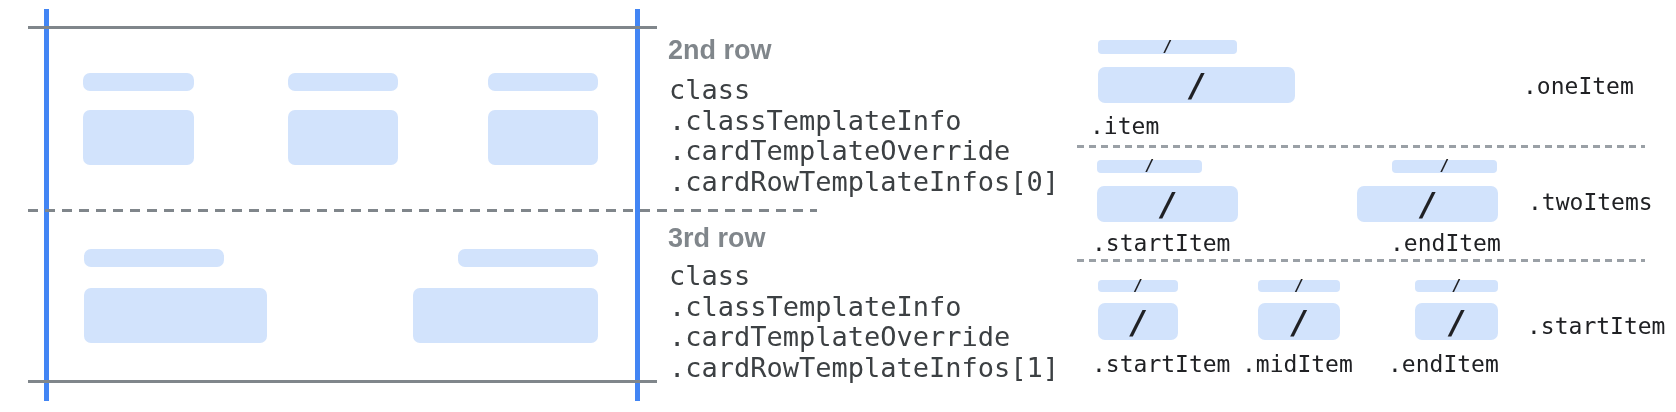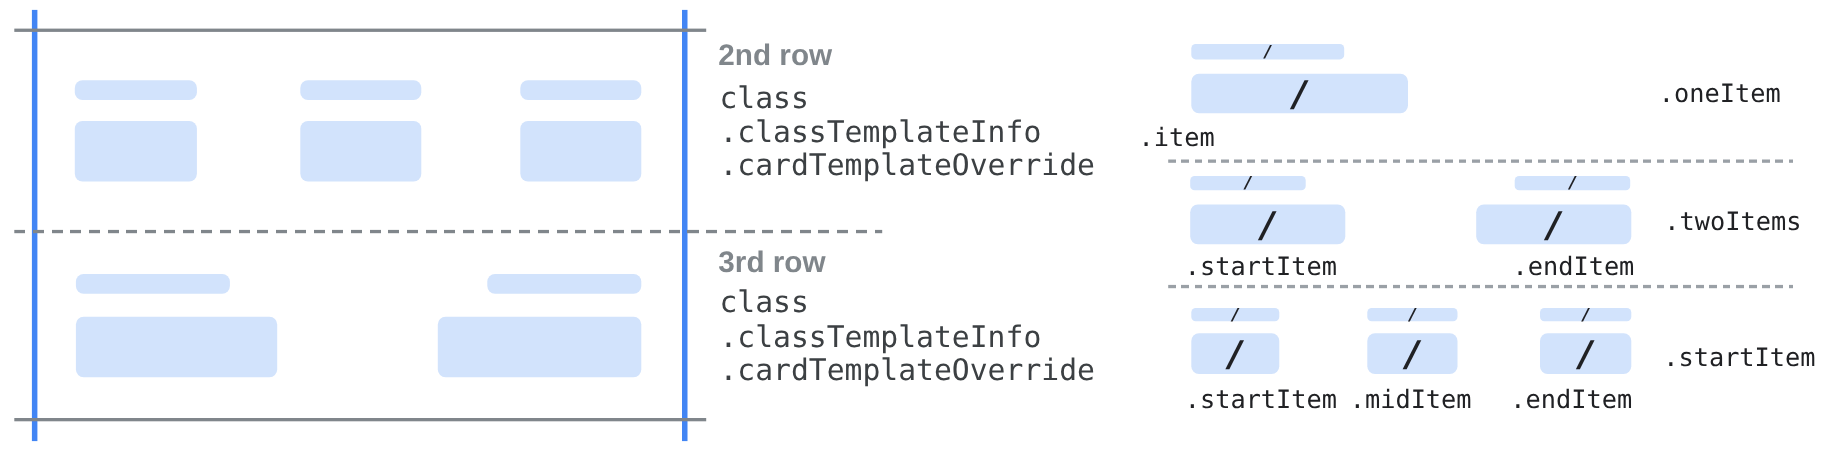--- a/index.html
+++ b/index.html
@@ -9,21 +9,21 @@
     --dot-gray:#9aa0a6;
     --heading-gray:#80868b;
     --code-text:#3c4043;
     --label-text:#202124;
   }
   html,body{margin:0;padding:0;background:#fff;}
   .stage{
     position:relative;width:1676px;height:412px;background:#fff;overflow:hidden;
     font-family:"Liberation Sans","DejaVu Sans",sans-serif;
   }
-  .abs{position:absolute;}
+  .abs{position:absolute;margin-left:15px;}
   
   .vline{width:5px;background:var(--guide-blue);}
   .hline{height:3px;background:var(--line-gray);}
   .dashline{
     height:3px;
     background:repeating-linear-gradient(to right,var(--line-gray) 0 10px,transparent 10px 17px);
   }
   .dotline{
     height:3px;
     background:repeating-linear-gradient(to right,var(--dot-gray) 0 7px,transparent 7px 12px);
@@ -71,40 +71,42 @@
     <div class="abs bar" style="left:69px;top:288px;width:183px;height:55px;"></div>
     <div class="abs bar" style="left:398px;top:288px;width:185px;height:55px;"></div>
   </div>
 
   <div>
     <div class="abs row-heading" style="left:653px;top:33px;">2nd row</div>
     <div class="abs code-block" style="left:654px;top:75px;">
       <div>class</div>
       <div>.classTemplateInfo</div>
       <div>.cardTemplateOverride</div>
+      <div>.cardRowTemplateInfos[0]</div>
     </div>
 
     <div class="abs row-heading" style="left:653px;top:221px;">3rd row</div>
     <div class="abs code-block" style="left:654px;top:261px;">
       <div>class</div>
       <div>.classTemplateInfo</div>
       <div>.cardTemplateOverride</div>
+      <div>.cardRowTemplateInfos[1]</div>
     </div>
   </div>
 
   <div>
 
     <div>
       <div class="abs bar-sm" style="left:1083px;top:40px;width:139px;height:14px;">
         <span class="slash-sm">/</span>
       </div>
       <div class="abs bar-lg" style="left:1083px;top:67px;width:197px;height:36px;">
         <span class="slash-lg">/</span>
       </div>
-      <div class="abs mono-label" style="left:1035px;top:114px;">.item</div>
+      <div class="abs mono-label" style="left:1075px;top:114px;">.item</div>
       <div class="abs mono-label" style="left:1508px;top:74px;">.oneItem</div>
     </div>
 
     <div class="abs dotline" style="left:1062px;top:145px;width:568px;"></div>
 
     <div>
       <div class="abs bar-sm" style="left:1082px;top:160px;width:105px;height:13px;">
         <span class="slash-sm">/</span>
       </div>
       <div class="abs bar-sm" style="left:1377px;top:160px;width:105px;height:13px;">

